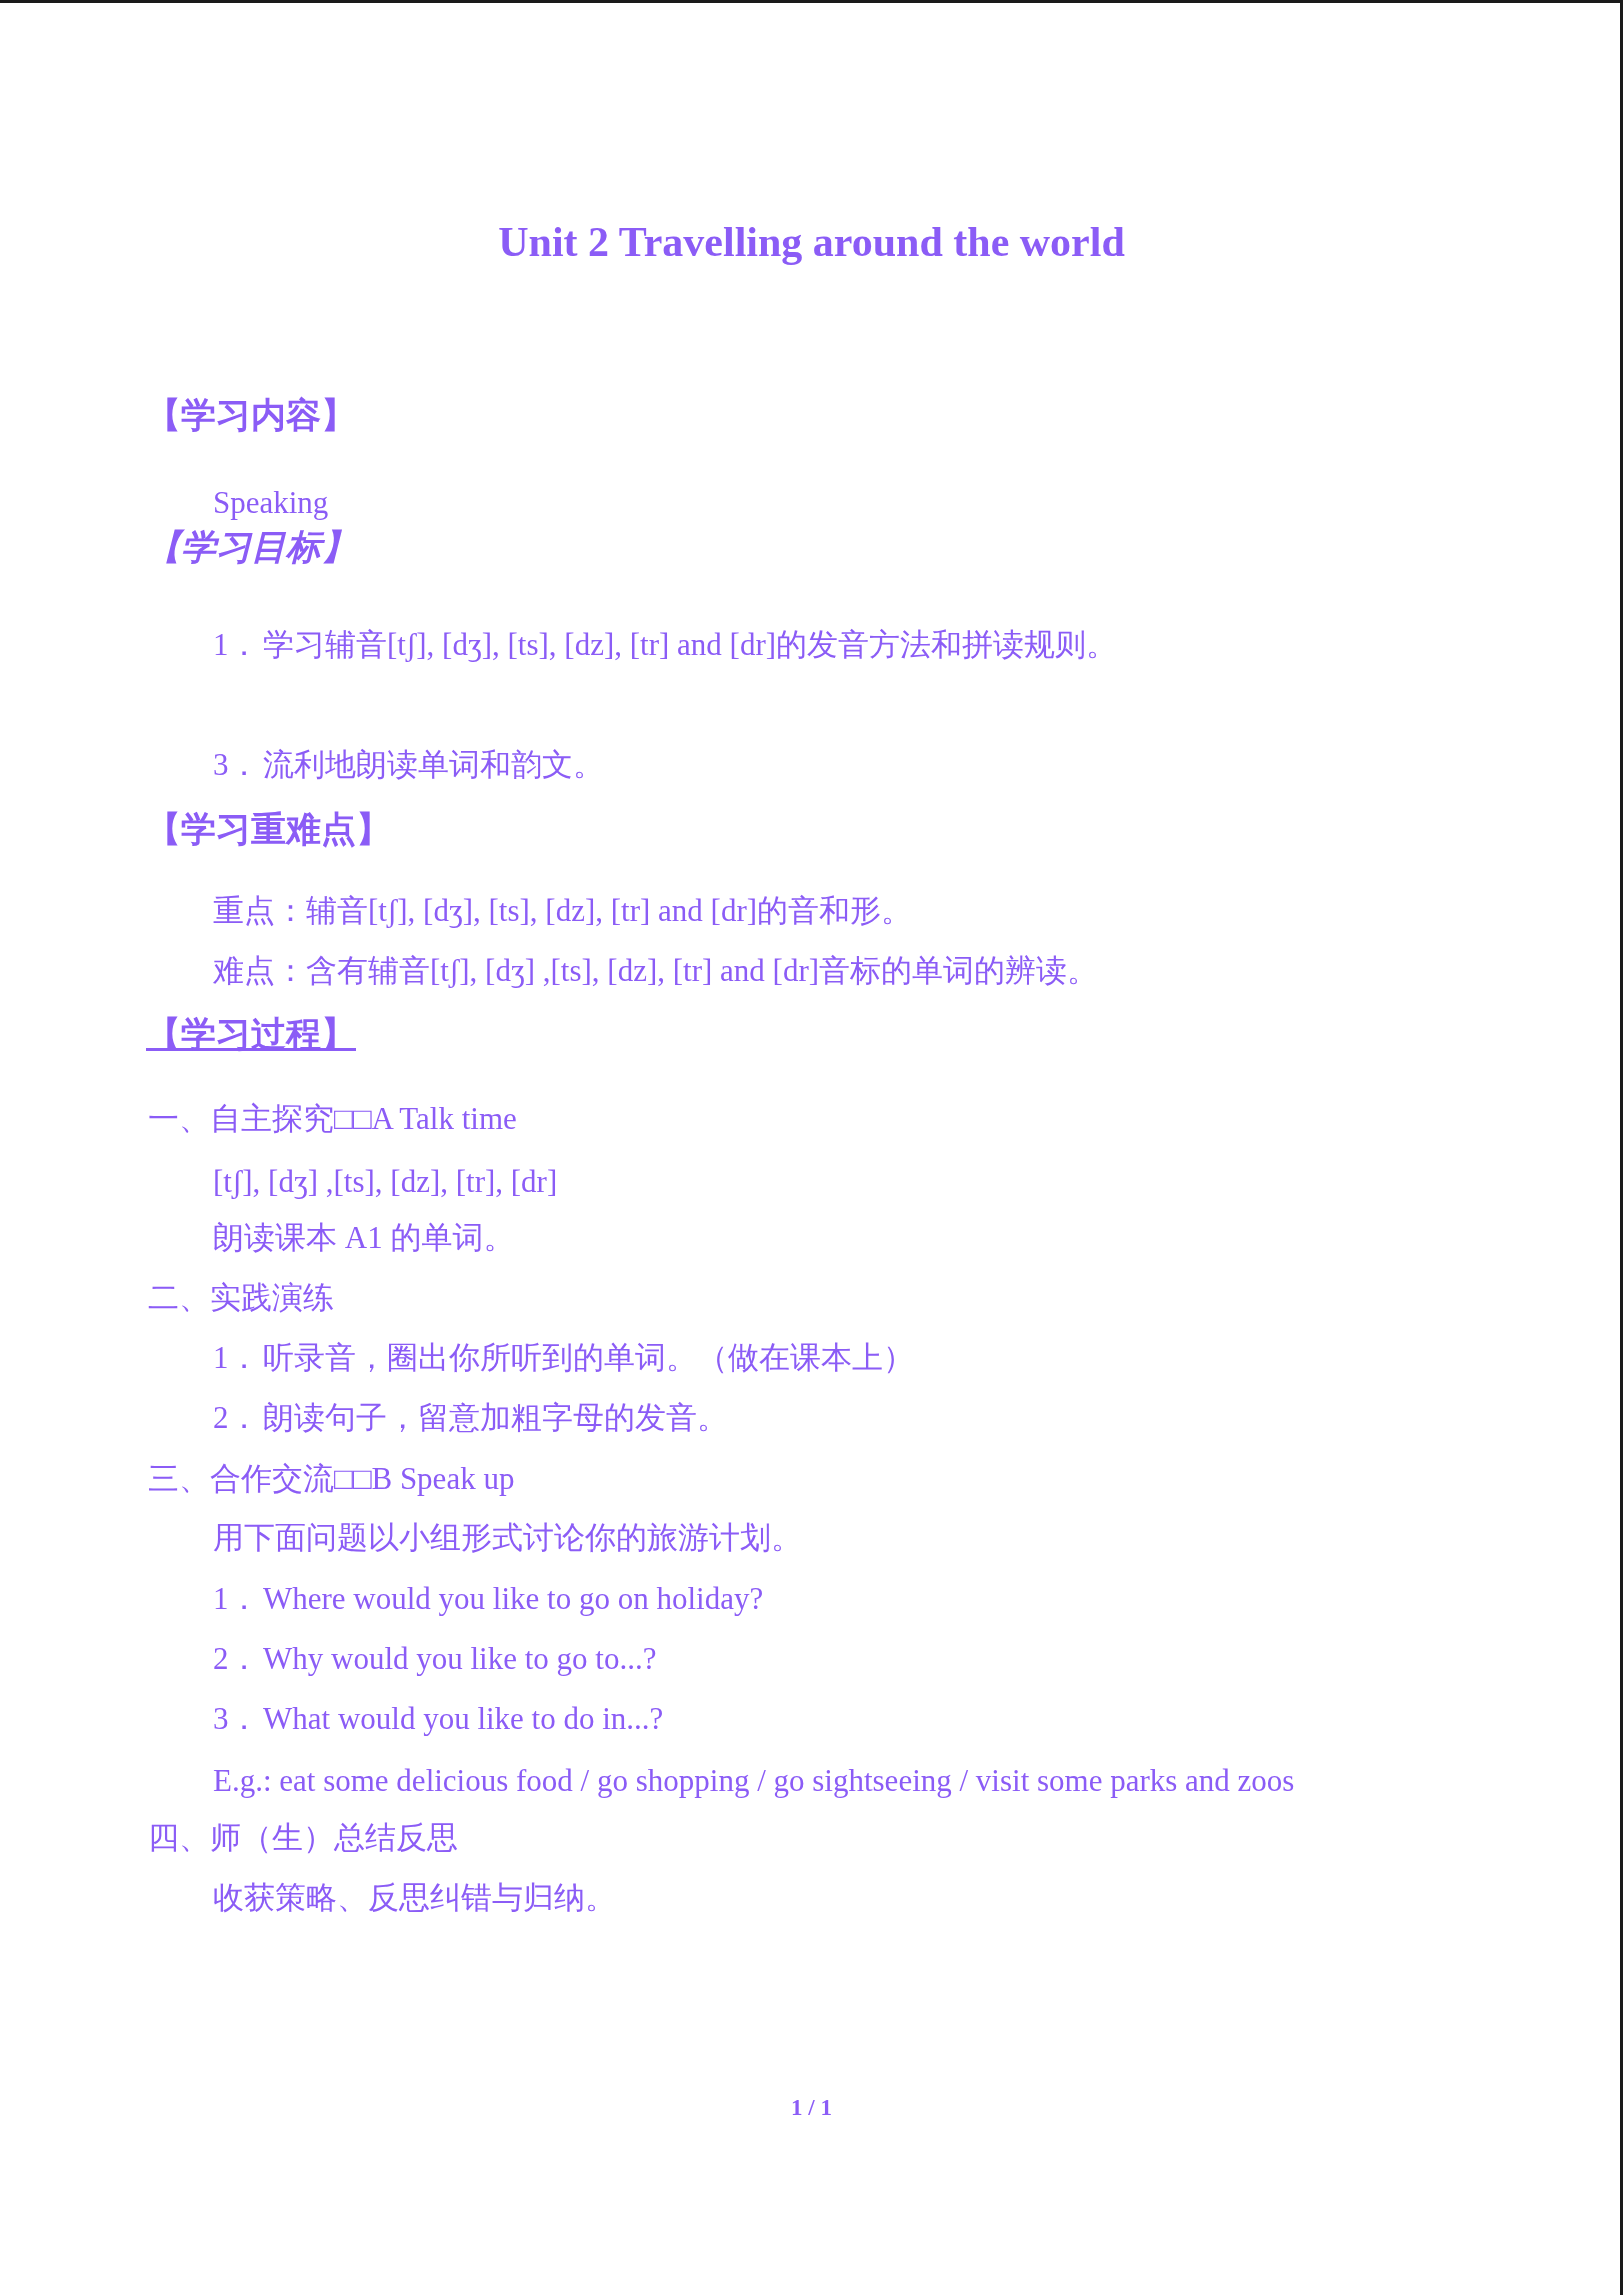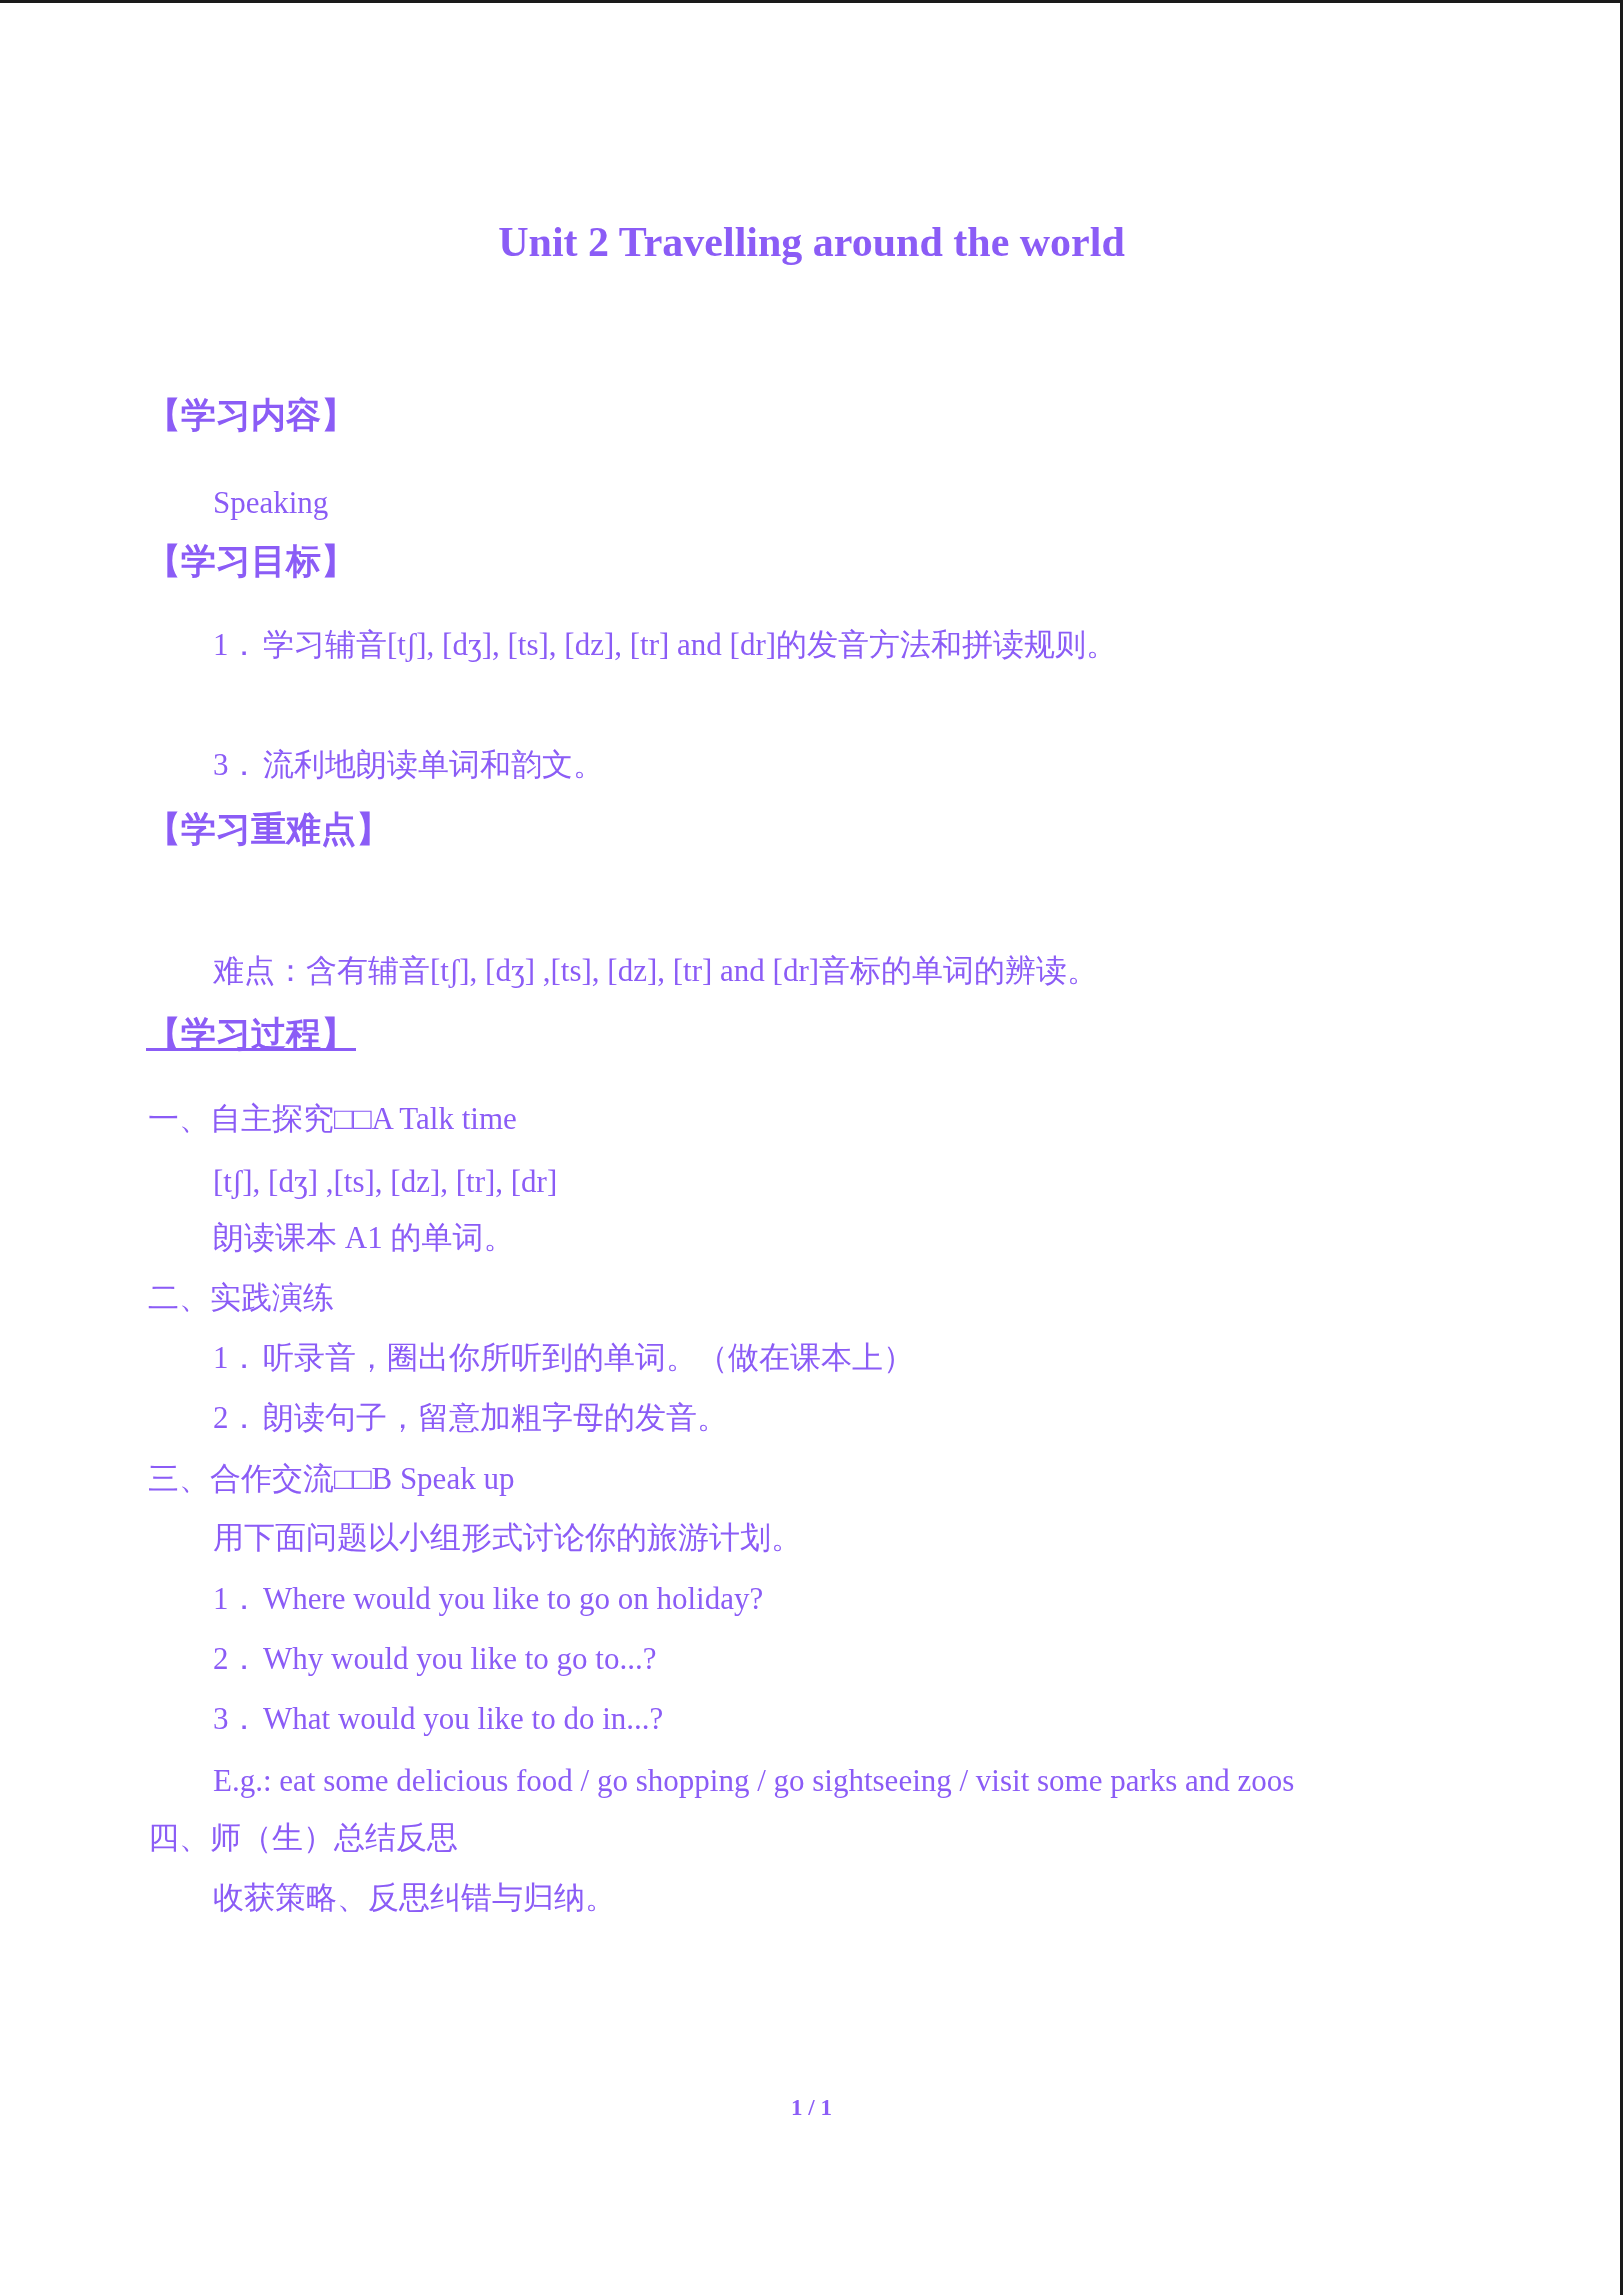--- a/index.html
+++ b/index.html
@@ -38,29 +38,30 @@
 </head>
 <body>
 
 <div class="page">
 
   <div class="line title">Unit 2 Travelling around the world</div>
 
   <div class="line heading" style="top:395px;">【学习内容】</div>
   <div class="line body" style="top:484px;">Speaking</div>
 
-  <div class="line heading" style="top:541px;">【学习目标】</div>
+  <div class="line heading" style="top:527px;font-style:italic;">【学习目标】</div>
   <div class="line body" style="top:626px;">
     <span class="num">1．</span><span>学习辅音[tʃ], [dʒ], [ts], [dz], [tr] and [dr]的发音方法和拼读规则。</span>
   </div>
   <div class="line body" style="top:746px;">
     <span class="num">3．</span><span>流利地朗读单词和韵文。</span>
   </div>
 
   <div class="line heading" style="top:809px;">【学习重难点】</div>
+  <div class="line body" style="top:892px;">重点：辅音[tʃ], [dʒ], [ts], [dz], [tr] and [dr]的音和形。</div>
   <div class="line body" style="top:952px;">难点：含有辅音[tʃ], [dʒ] ,[ts], [dz], [tr] and [dr]音标的单词的辨读。</div>
 
   <div class="line heading" style="top:1014px;text-decoration:underline;">【学习过程】</div>
 
   <div class="line section" style="top:1100px;">一、自主探究□□A Talk time</div>
   <div class="line body" style="top:1163px;">[tʃ], [dʒ] ,[ts], [dz], [tr], [dr]</div>
   <div class="line body" style="top:1219px;">朗读课本 A1 的单词。</div>
 
   <div class="line section" style="top:1279px;">二、实践演练</div>
   <div class="line body" style="top:1339px;">

